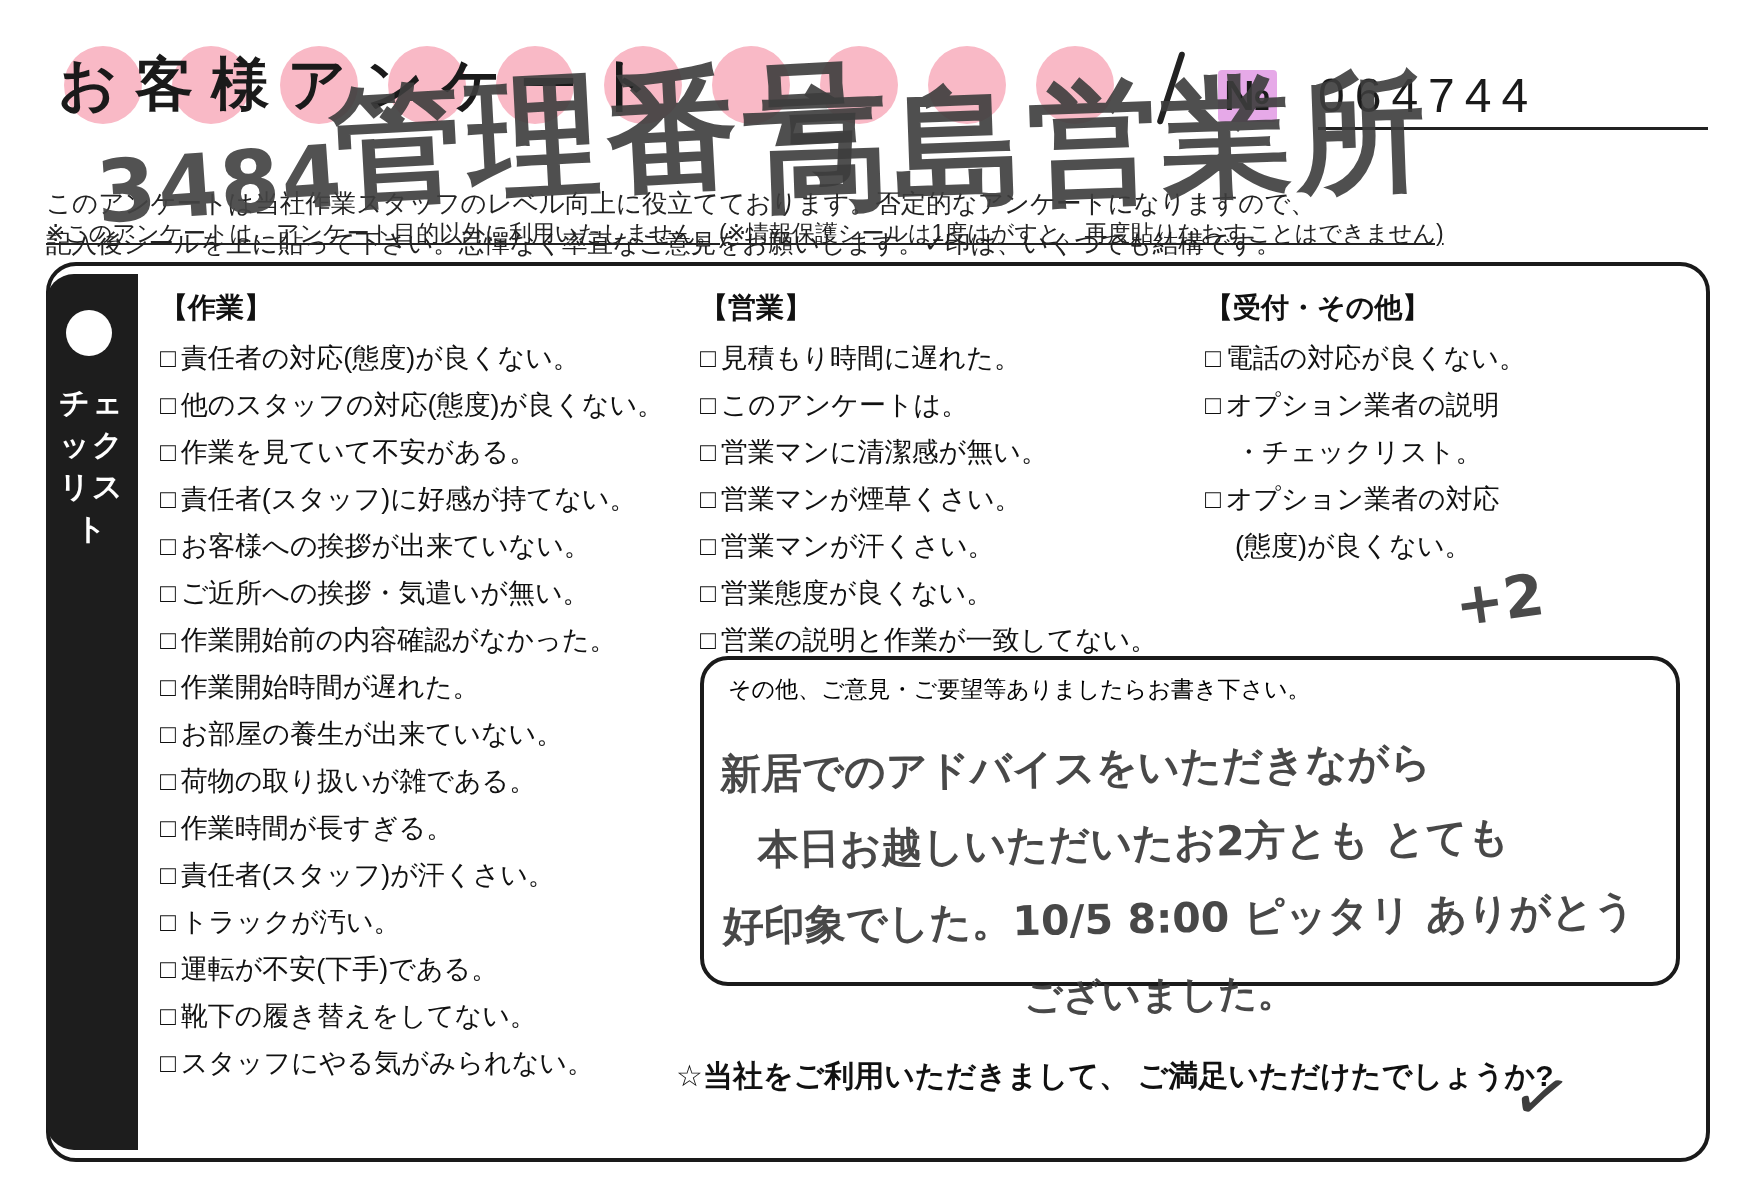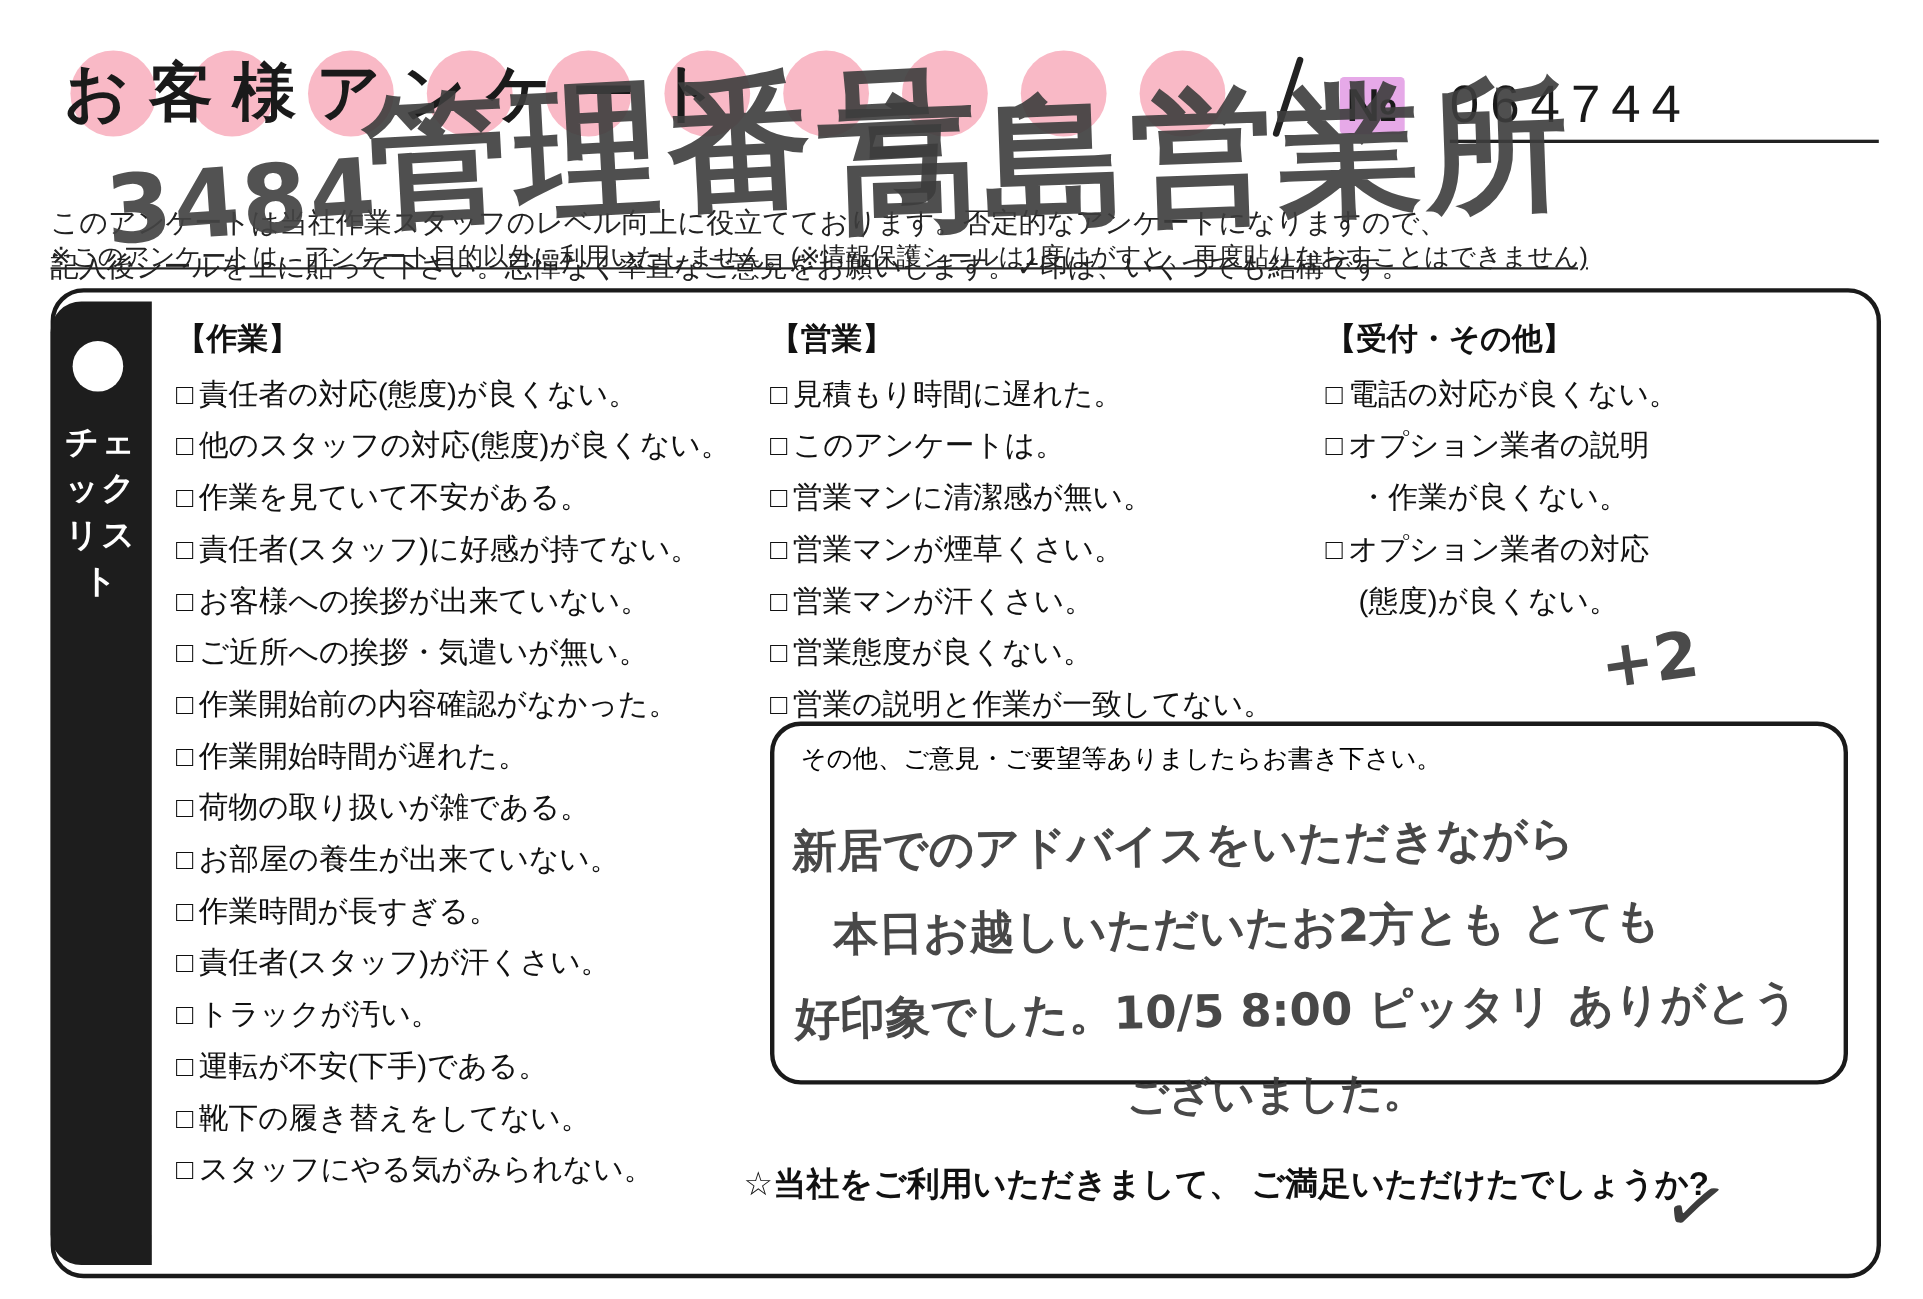--- a/index.html
+++ b/index.html
@@ -179,22 +179,22 @@
   <div class="col col-work">
     <div class="col-head">【作業】</div>
     <div class="chk"><span class="bx">□</span><span>責任者の対応(態度)が良くない。</span></div>
     <div class="chk"><span class="bx">□</span><span>他のスタッフの対応(態度)が良くない。</span></div>
     <div class="chk"><span class="bx">□</span><span>作業を見ていて不安がある。</span></div>
     <div class="chk"><span class="bx">□</span><span>責任者(スタッフ)に好感が持てない。</span></div>
     <div class="chk"><span class="bx">□</span><span>お客様への挨拶が出来ていない。</span></div>
     <div class="chk"><span class="bx">□</span><span>ご近所への挨拶・気遣いが無い。</span></div>
     <div class="chk"><span class="bx">□</span><span>作業開始前の内容確認がなかった。</span></div>
     <div class="chk"><span class="bx">□</span><span>作業開始時間が遅れた。</span></div>
+    <div class="chk"><span class="bx">□</span><span>お部屋の養生が出来ていない。</span></div>
     <div class="chk"><span class="bx">□</span><span>荷物の取り扱いが雑である。</span></div>
-    <div class="chk"><span class="bx">□</span><span>お部屋の養生が出来ていない。</span></div>
     <div class="chk"><span class="bx">□</span><span>作業時間が長すぎる。</span></div>
     <div class="chk"><span class="bx">□</span><span>責任者(スタッフ)が汗くさい。</span></div>
     <div class="chk"><span class="bx">□</span><span>トラックが汚い。</span></div>
     <div class="chk"><span class="bx">□</span><span>運転が不安(下手)である。</span></div>
     <div class="chk"><span class="bx">□</span><span>靴下の履き替えをしてない。</span></div>
     <div class="chk"><span class="bx">□</span><span>スタッフにやる気がみられない。</span></div>
   </div>
 
   <div class="col col-sales">
     <div class="col-head">【営業】</div>
@@ -204,21 +204,21 @@
     <div class="chk"><span class="bx">□</span><span>営業マンが煙草くさい。</span></div>
     <div class="chk"><span class="bx">□</span><span>営業マンが汗くさい。</span></div>
     <div class="chk"><span class="bx">□</span><span>営業態度が良くない。</span></div>
     <div class="chk"><span class="bx">□</span><span>営業の説明と作業が一致してない。</span></div>
   </div>
 
   <div class="col col-recv">
     <div class="col-head">【受付・その他】</div>
     <div class="chk"><span class="bx">□</span><span>電話の対応が良くない。</span></div>
     <div class="chk"><span class="bx">□</span><span>オプション業者の説明</span>
-      <span class="sub">・作業が良くない。</span>
+      <span class="sub">・チェックリスト。</span>
     </div>
     <div class="chk"><span class="bx">□</span><span>オプション業者の対応</span>
       <span class="sub">(態度)が良くない。</span>
     </div>
   </div>
 
   <div class="hand hw-plus2">+2</div>
 
   <div class="comment-box"></div>
   <div class="comment-label">その他、ご意見・ご要望等ありましたらお書き下さい。</div>

